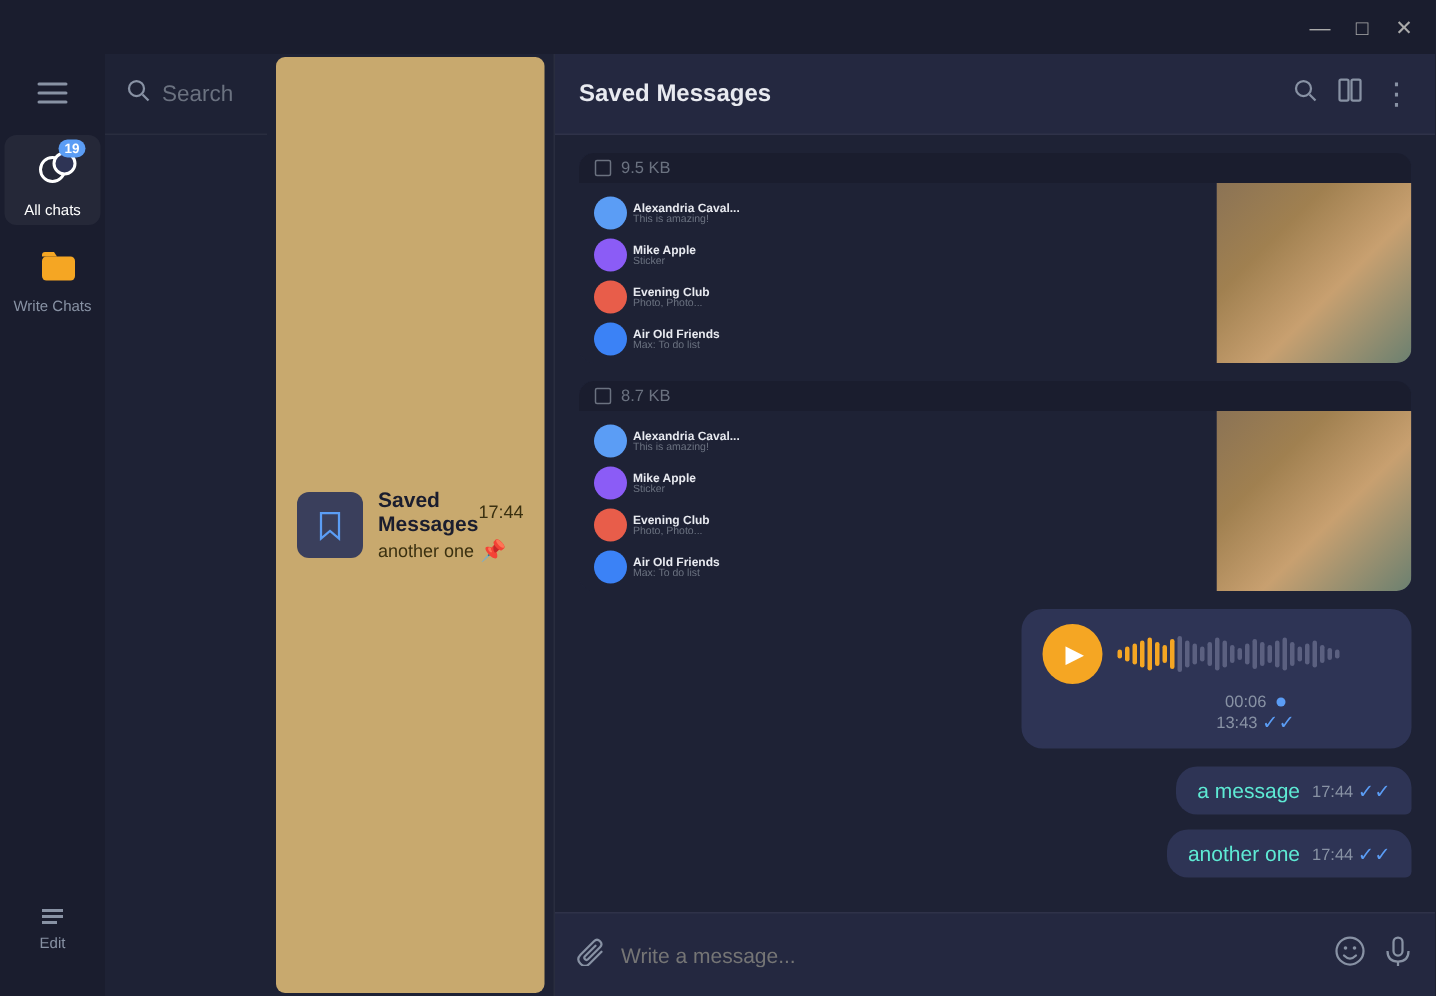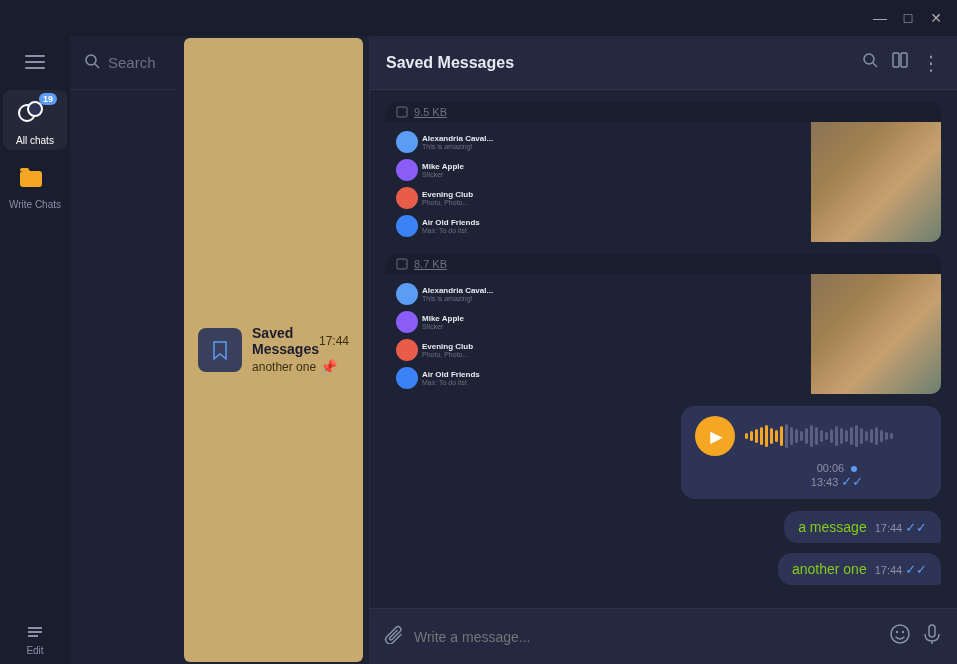--- a/index.html
+++ b/index.html
@@ -92,21 +92,21 @@
     }
     .nav-item.active {
       background: rgba(255,255,255,0.05);
     }
     .nav-item .icon-wrap {
       position: relative;
       width: 36px;
       height: 36px;
       display: flex;
       align-items: center;
-      justify-content: flex-start;
+      justify-content: flex-end;
     }
     .nav-item .badge {
       position: absolute;
       top: -2px;
       right: -4px;
       background: #5b9df5;
       color: #fff;
       font-size: 9px;
       font-weight: bold;
       border-radius: 8px;
@@ -118,21 +118,21 @@
       font-size: 10px;
       color: #8892a4;
     }
     .nav-item.active .nav-label {
       color: #fff;
     }
     .icon-sidebar-bottom {
       display: flex;
       flex-direction: column;
       align-items: flex-start;
-      padding-bottom: 8px;
+      padding-bottom: 29px;
       gap: 8px;
     }
     .edit-item {
       display: flex;
       flex-direction: column;
       align-items: center;
       cursor: pointer;
       gap: 2px;
     }
     .edit-label {
@@ -284,21 +284,20 @@
       width: 100%;
     }
     .screenshot-label {
       background: #1a1d2e;
       padding: 4px 10px;
       font-size: 11px;
       color: #6b7280;
       display: flex;
       align-items: center;
       gap: 6px;
-      text-decoration: underline;
     }
     .screenshot-content {
       display: flex;
       height: 120px;
     }
     .screenshot-left {
       flex: 1;
       background: #1e2235;
       padding: 6px;
       overflow: hidden;
@@ -380,21 +379,21 @@
       background: #2e3455;
       border-radius: 14px 14px 4px 14px;
       padding: 8px 14px;
       max-width: 300px;
       display: flex;
       align-items: flex-end;
       gap: 8px;
     }
     .text-content {
       font-size: 14px;
-      color: #84cc16;
+      color: #5eead4;
     }
     .message-meta {
       display: flex;
       align-items: center;
       gap: 3px;
       flex-shrink: 0;
     }
     .msg-time {
       font-size: 11px;
       color: #8892a4;

